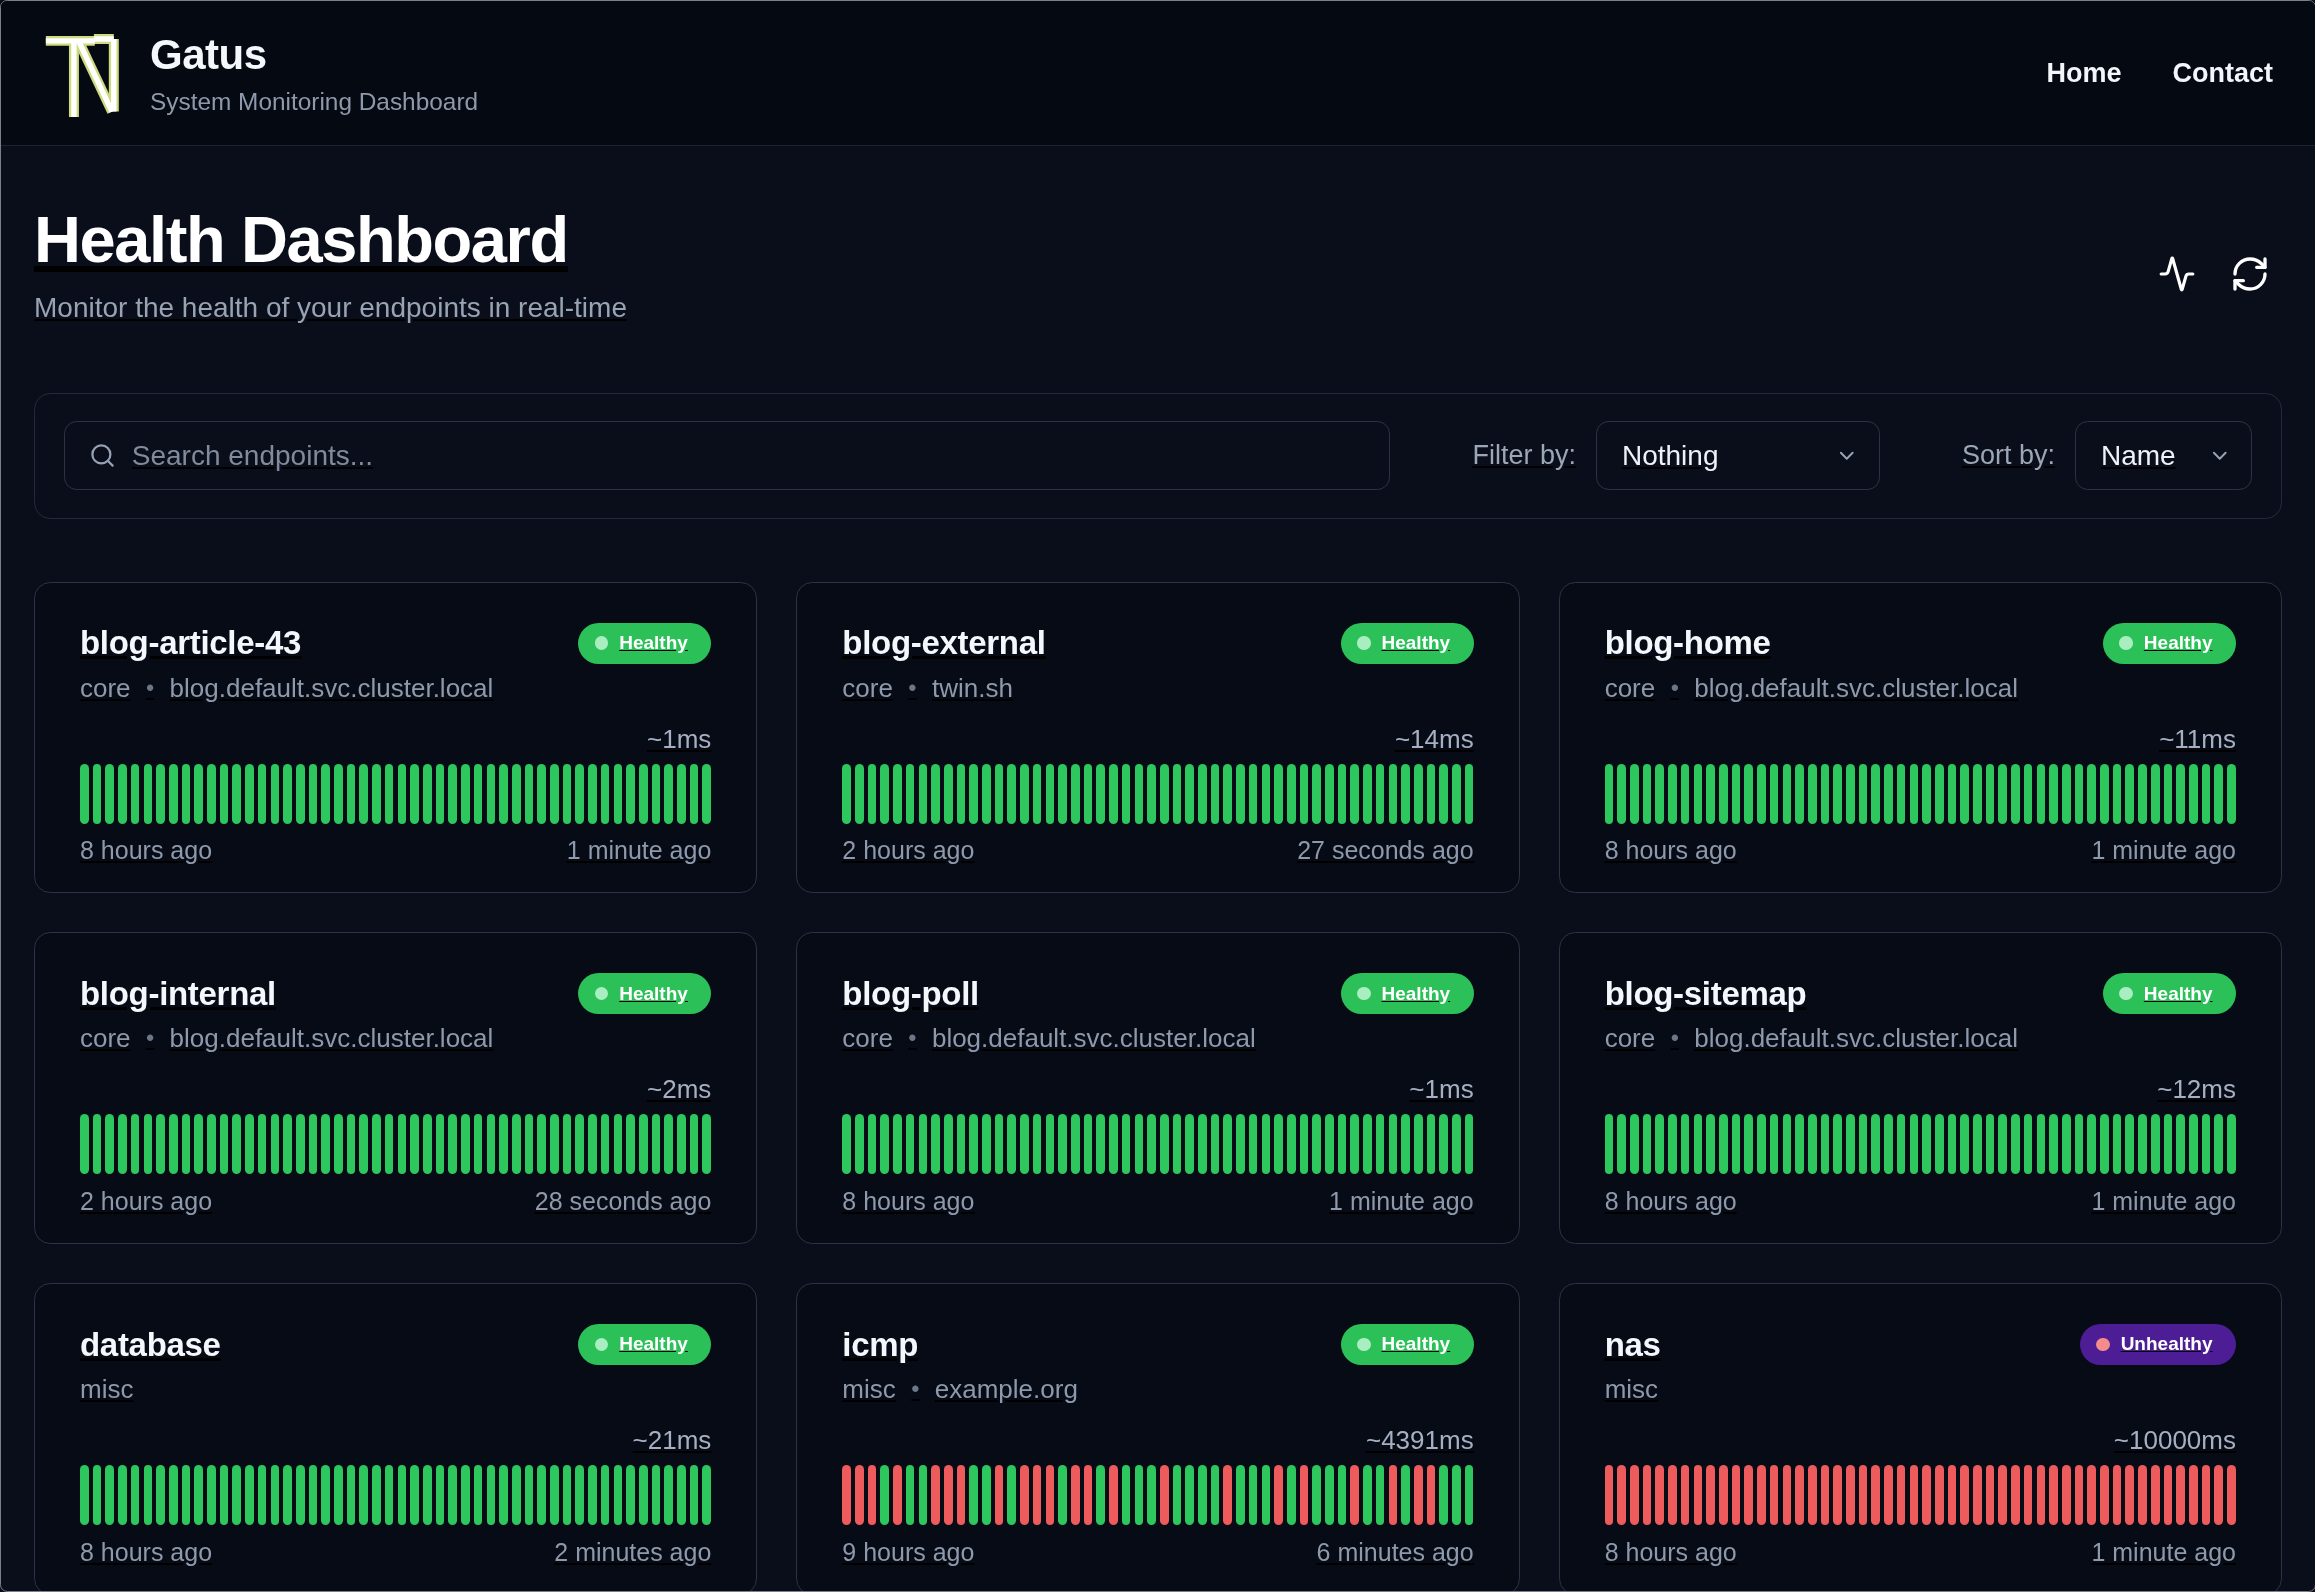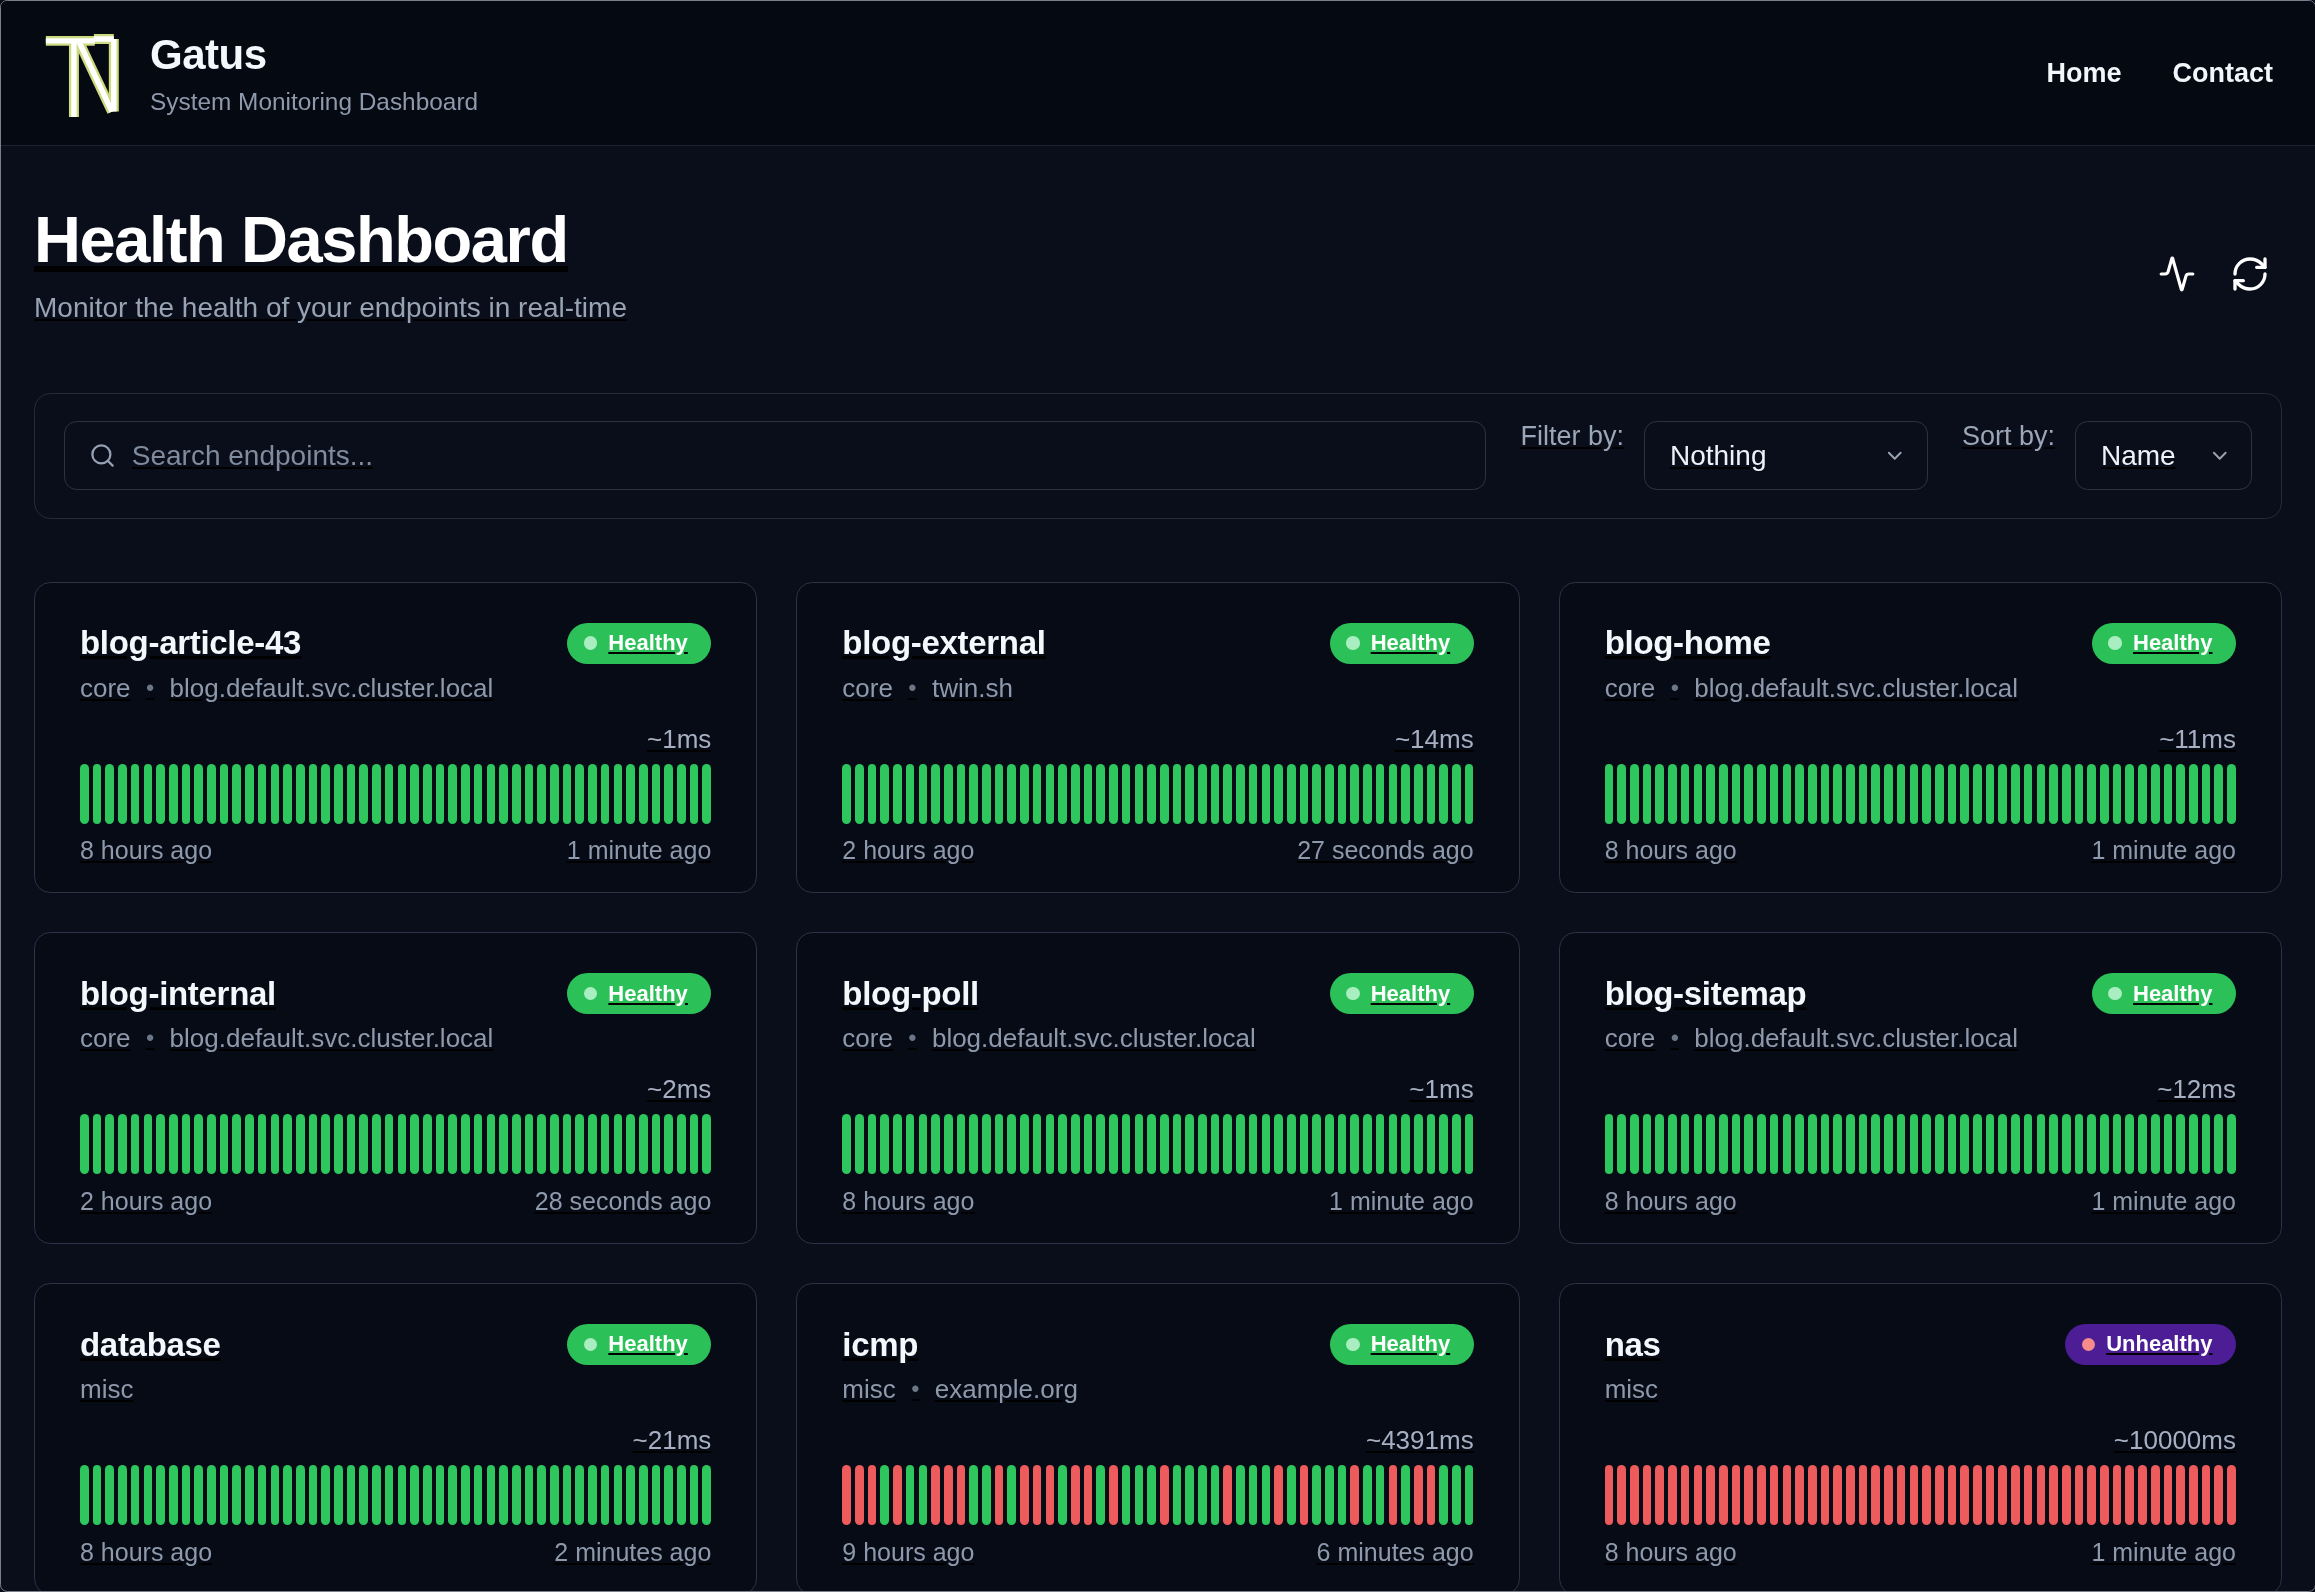--- a/index.html
+++ b/index.html
@@ -20,33 +20,33 @@
   h1 { margin-top:56px; font-size:65px; font-weight:700; color:#ffffff; letter-spacing:-1.4px; }
   .page-sub { margin-top:14.5px; font-size:28px; color:#98a3b4; }
   .page-actions { display:flex; gap:31px; margin-top:107px; margin-right:11px; }
   .icon-btn { background:none; border:none; cursor:pointer; width:42px; height:42px; display:flex; align-items:center; justify-content:center; }
 
   
   .toolbar { margin-top:69px; height:126px; border:1.4px solid #232b3b; border-radius:16.3px; display:flex; align-items:center; padding:0 29px; gap:34px; }
   .search-box { flex:1; height:69px; border:1.4px solid #2b3343; border-radius:12.7px; display:flex; align-items:center; padding:0 23.5px; gap:16.3px; }
   .search-box input { flex:1; background:transparent; border:none; outline:none; font-size:28px; color:#d946ef; font-family:"Liberation Sans", sans-serif; }
   .search-box input::placeholder { color:#808b9d; }
-  .control { display:flex; gap:20px; }
+  .control { display:flex; align-items:center; gap:20px;margin-left:48px; }
   .control-label { font-size:27px; color:#9ba6b6; white-space:nowrap; }
   .select-box { height:69px; border:1.4px solid #2b3343; border-radius:12.7px; display:flex; align-items:center; justify-content:space-between; padding:0 20px 0 25px; cursor:pointer; }
   .select-box .value { font-size:28px; color:#eef2f8; }
   .select-filter { width:284px; }
   .select-sort { width:177px; }
 
   
   .grid { margin-top:63px; display:grid; grid-template-columns:repeat(3,1fr); gap:39px; }
   .card { background:#060b16; border:1.4px solid #2b3345; border-radius:16.3px; padding:40px 45px 27px; cursor:pointer; }
   .card-head { display:flex; justify-content:space-between; align-items:flex-start; }
   .ep-name { font-size:33px; font-weight:700; color:#f4f7fb; letter-spacing:-0.3px; padding-top:1.8px; }
-  .badge { height:41px; padding:0 23.5px 0 16.3px; border-radius:904px; display:inline-flex; align-items:center; gap:11px; font-size:22px; font-weight:700; color:#ffffff; flex-shrink:0; }
+  .badge { height:41px; padding:0 23.5px 0 16.3px; border-radius:904px; display:inline-flex; align-items:center; gap:11px; font-size:19px; font-weight:700; color:#ffffff; flex-shrink:0; }
   .badge.healthy { background:#2cc158; }
   .badge.unhealthy { background:#4c1d95; }
   .badge .dot { width:13.6px; height:13.6px; border-radius:50%; }
   .badge.healthy .dot { background:#a9eec0; }
   .badge.unhealthy .dot { background:#f58b8b; }
   .meta { margin-top:9px; font-size:26px; color:#8e99ab; display:flex; align-items:center; gap:15.4px; }
   .meta .sep { color:#6b7688; font-size:23.5px; }
   .latency { margin-top:20px; text-align:right; font-size:26px; color:#a6b0c2; }
   .bars { margin-top:9px; display:flex; gap:4.1px; height:60px; }
   .bar { flex:1; border-radius:90px; }

